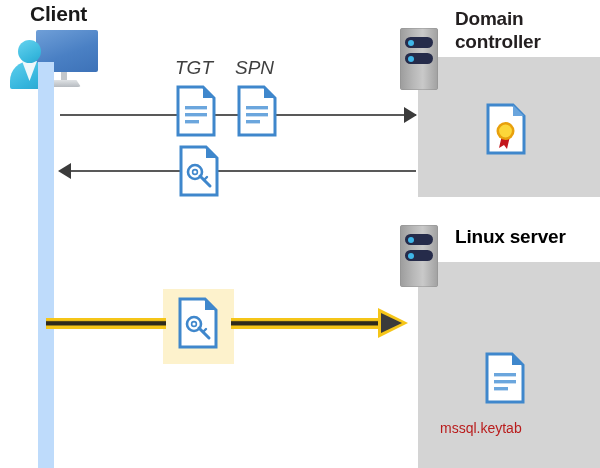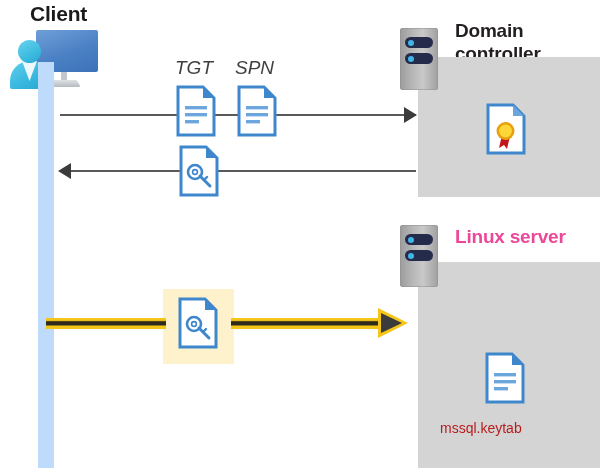--- a/index.html
+++ b/index.html
@@ -29,33 +29,33 @@
   
   .title-client {
     left: 30px; top: 2px;
     font-size: 21px;
     font-weight: bold;
     color: #1a1a1a;
     letter-spacing: -0.2px;
     white-space: nowrap;
   }
   .title-dc {
-    left: 455px; top: 19px;
+    left: 455px; top: 7px;
     font-size: 19px;
     font-weight: bold;
     color: #231f20;
     line-height: 23px;
     width: 140px;
     letter-spacing: -0.2px;
   }
   .title-linux {
     left: 455px; top: 225px;
     font-size: 19px;
     font-weight: bold;
-    color: #ec4899;
+    color: #000000;
     line-height: 23px;
     white-space: nowrap;
     letter-spacing: -0.2px;
   }
 
   
   .panel {
     background: #d4d4d4;
   }
   .panel-dc   { left: 418px; top: 57px;  width: 182px; height: 140px; }

